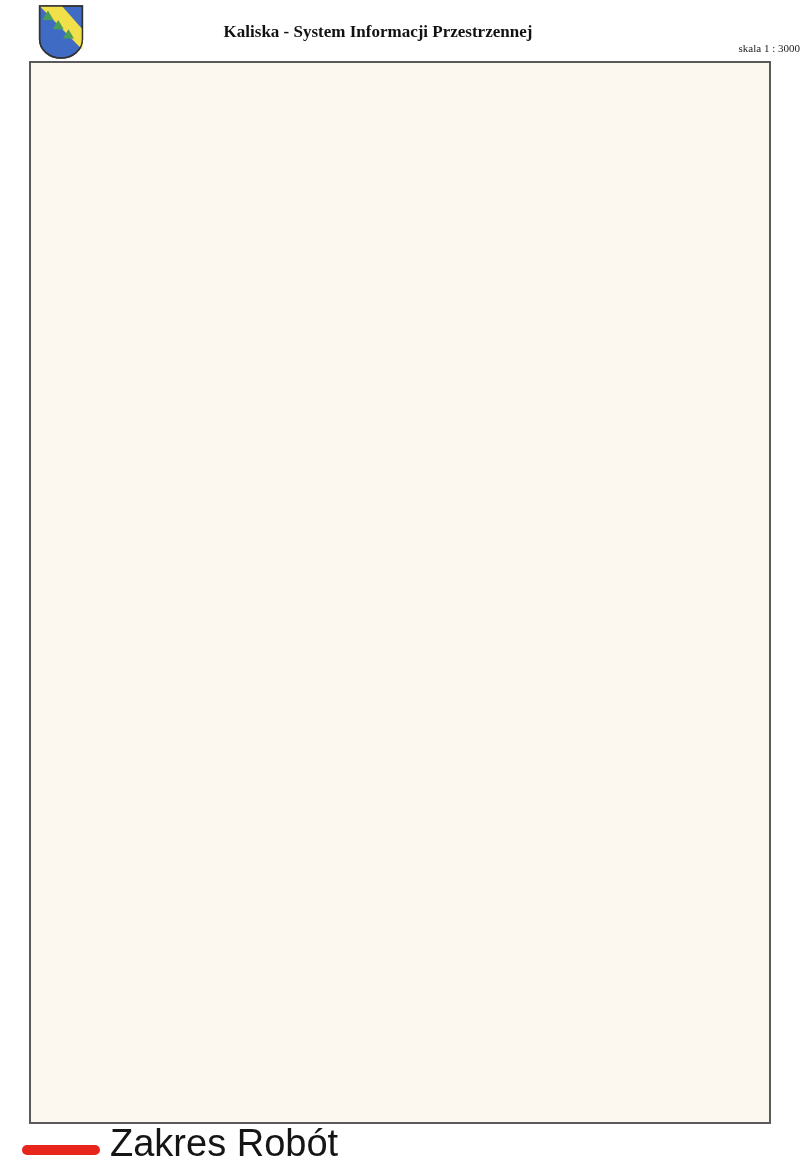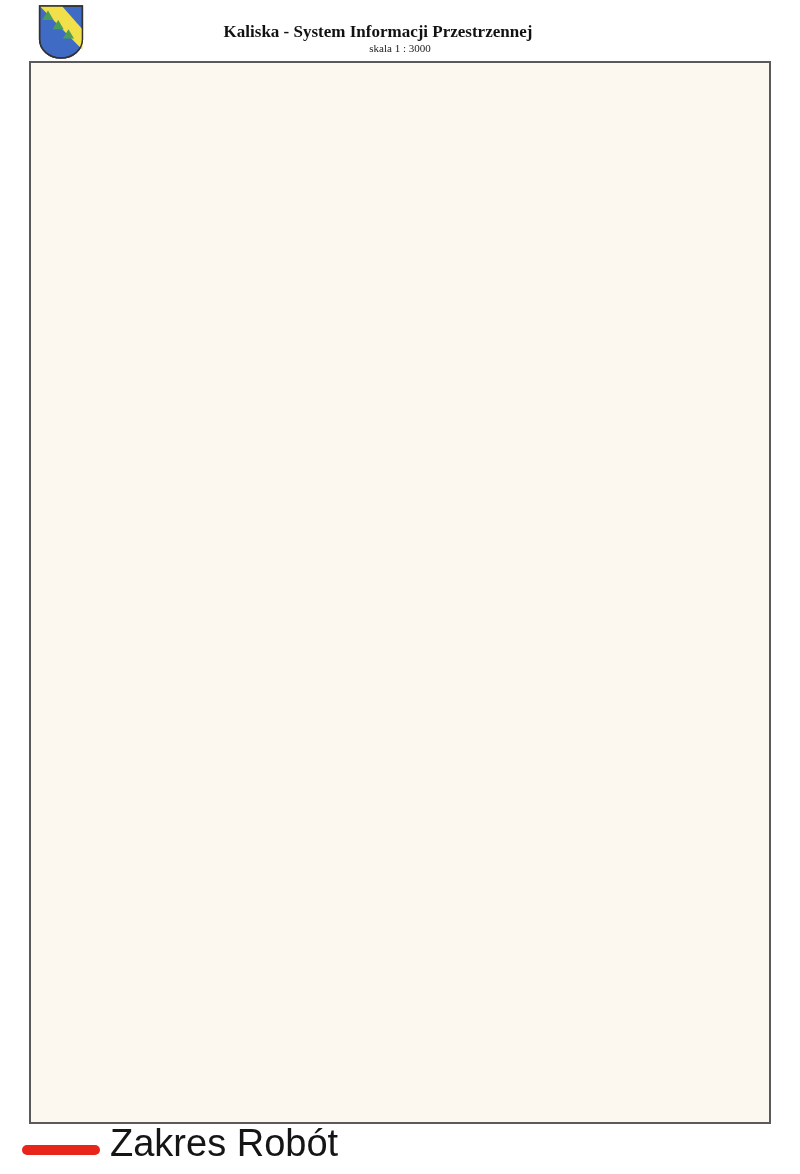--- a/index.html
+++ b/index.html
@@ -1,21 +1,21 @@
 <!DOCTYPE html>
 <html><head>
 <meta charset="utf-8">
 <style>
   html,body{margin:0;padding:0;background:#ffffff;}
   body{width:800px;height:1174px;position:relative;font-family:"Liberation Sans",sans-serif;overflow:hidden;}
   #header{position:absolute;left:0;top:0;width:800px;height:62px;background:#ffffff;}
   #coat{position:absolute;left:36px;top:5px;width:50px;height:54px;}
   #title{position:absolute;left:0;top:22px;width:756px;text-align:center;
          font-family:"Liberation Serif",serif;font-weight:bold;font-size:17px;color:#111;}
-  #subtitle{position:absolute;left:0;top:42px;width:800px;text-align:center;
+  #subtitle{position:absolute;left:0;top:42px;width:800px;text-align:right;
          font-family:"Liberation Serif",serif;font-size:11px;color:#222;}
   #legend{position:absolute;left:0;top:1124px;width:703px;height:50px;background:#fff;}
   #legend-line{position:absolute;left:22px;top:21px;width:78px;height:10px;border-radius:6px;background:#e8251b;}
   #legend-label{position:absolute;left:110px;top:-2px;font-size:38px;color:#151515;letter-spacing:0px;}
   svg{display:block;}
   text{user-select:none;}
 </style>
 </head>
 <body>
 

